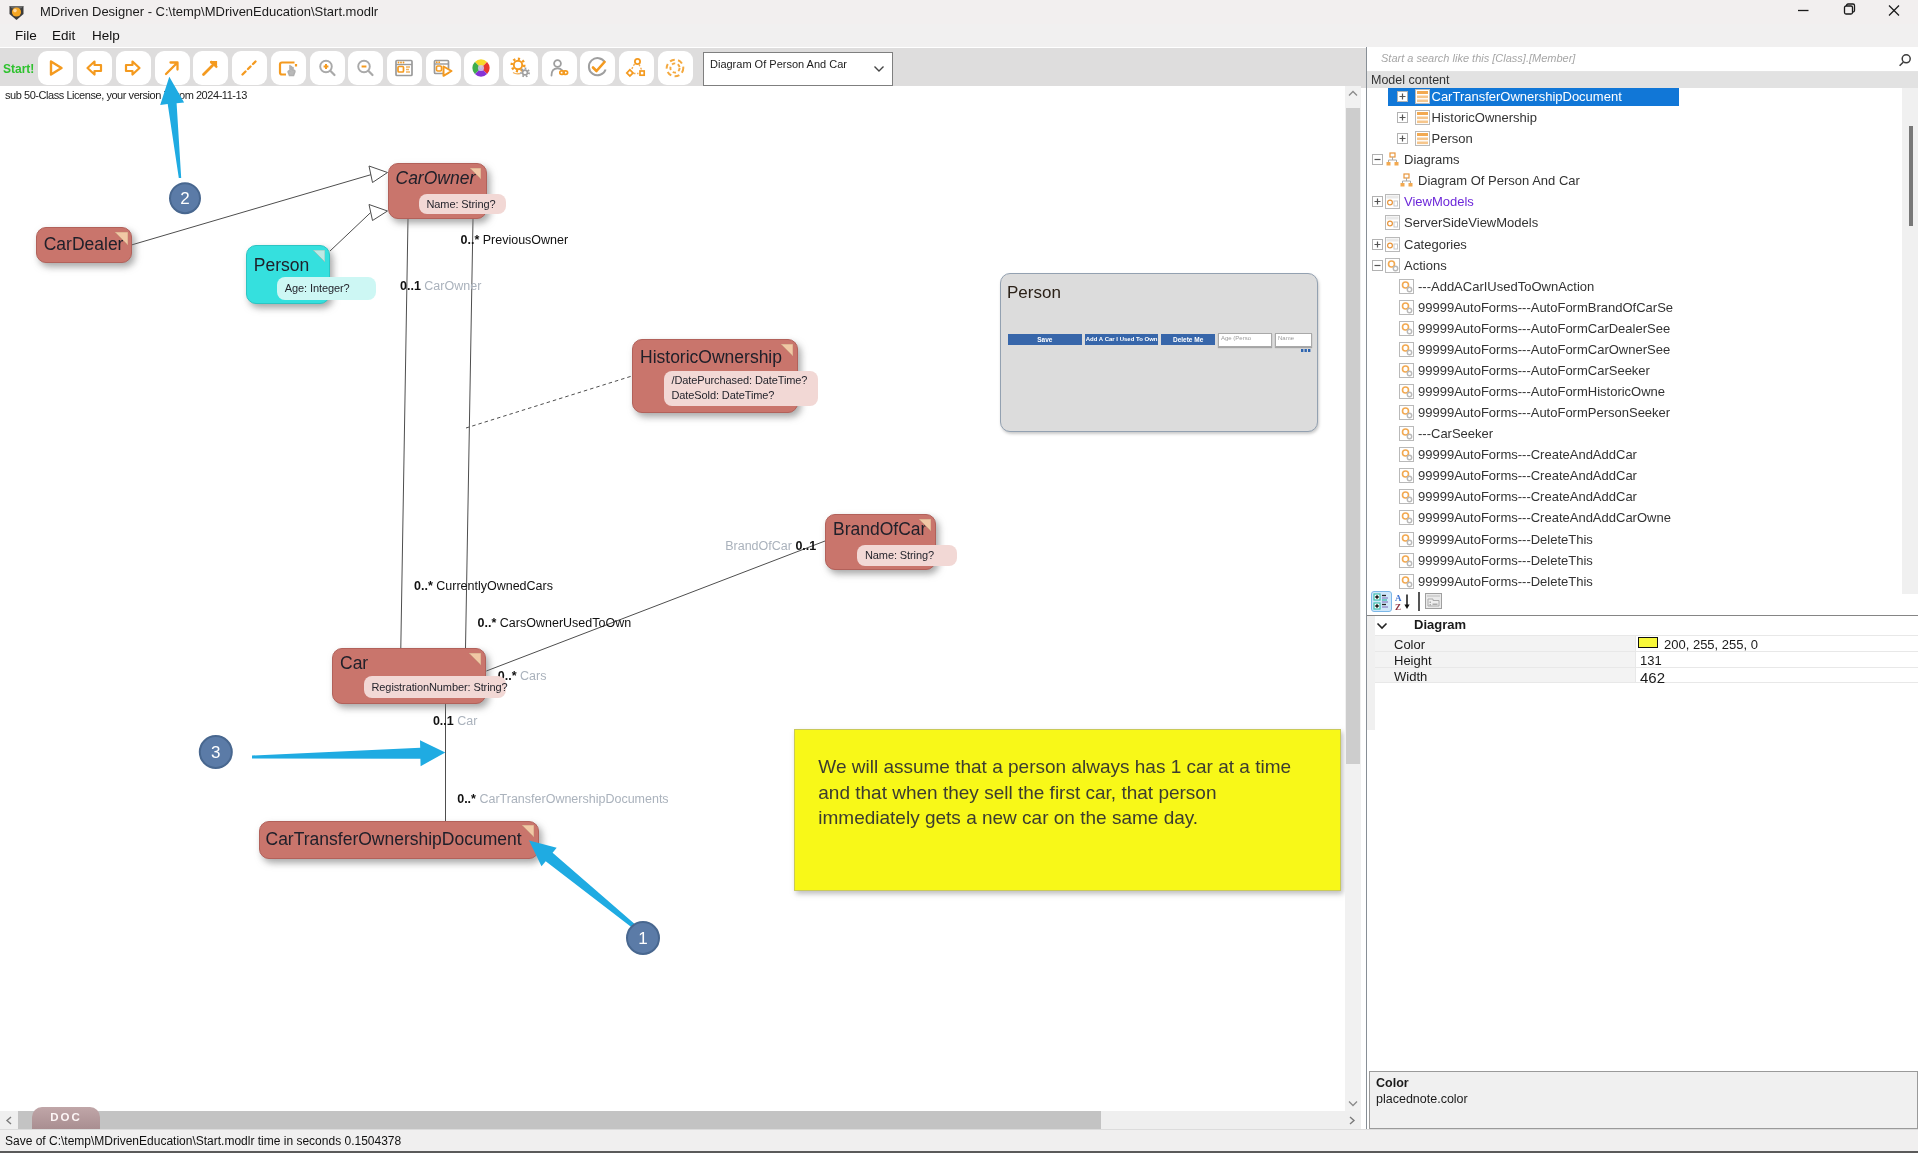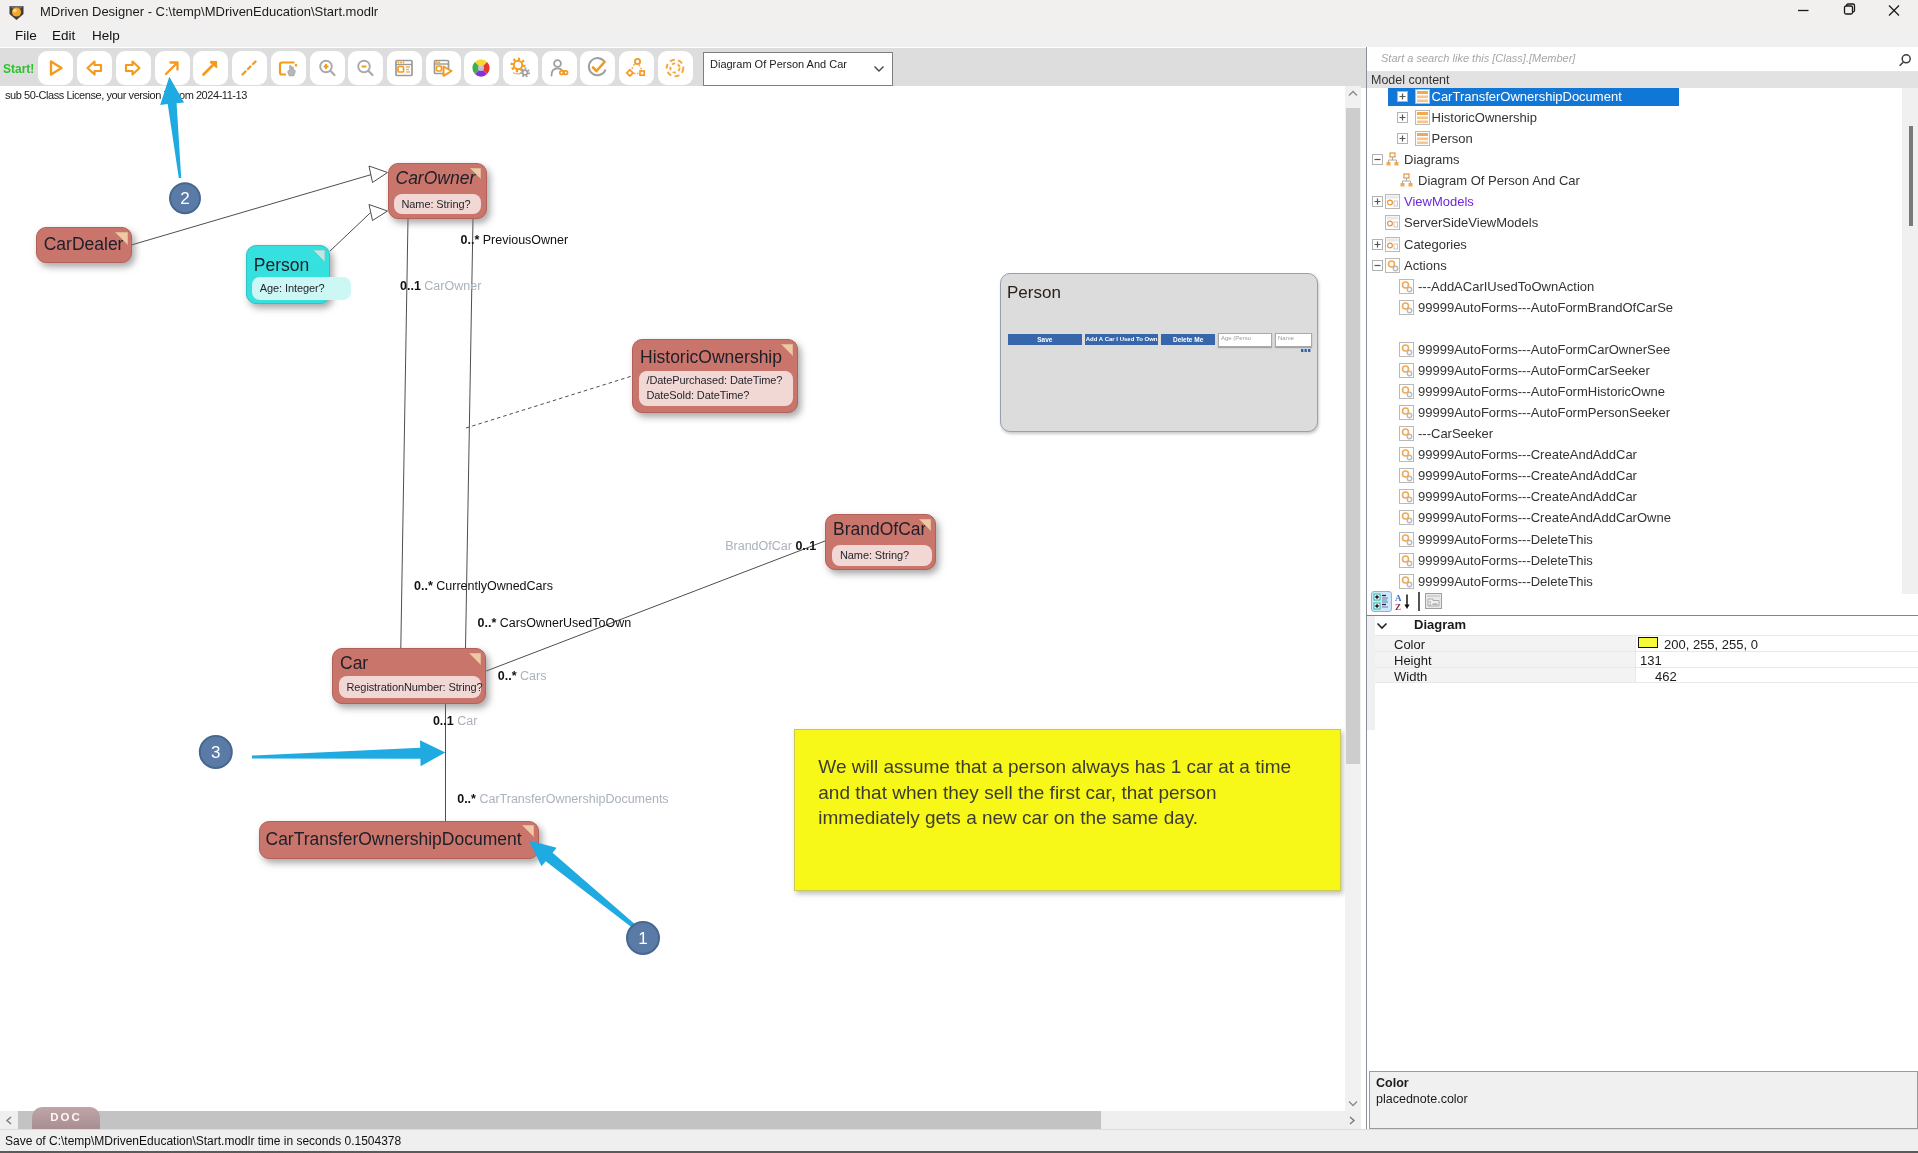--- a/index.html
+++ b/index.html
@@ -12,21 +12,21 @@
   .tbtn { position:absolute; top:3px; width:35px; height:34px; background:#fff; border-radius:9px; }
   .tbtn svg { position:absolute; left:5px; top:5px; }
   #statusbar { left:0; top:1129px; width:1918px; height:22px; background:#f0efef; border-top:1px solid #dcdcdc; }
   #winbottom { left:0; top:1151px; width:1918px; height:2px; background:#5a5a5a; }
   
   #canvas { left:0; top:86px; width:1345px; height:1025px; background:#fff; overflow:hidden; }
   
   .cls { position:absolute; background:#c9756c; border:1px solid #b2615a; border-radius:10px; box-shadow:3px 4px 7px rgba(110,110,110,.6); color:#20202a; }
   .cls .ttl { position:absolute; left:7px; top:4px; font-size:17.5px; white-space:nowrap; }
   .cls .fold { position:absolute; }
-  .attr { position:absolute; background:#f2d8d5; border-radius:8px; font-size:11px; letter-spacing:-0.1px; color:#25252d; white-space:nowrap; line-height:15px; padding-left:8px; }
+  .attr { position:absolute; background:#f2d8d5; border-radius:8px; font-size:11px; letter-spacing:-0.1px; color:#25252d; white-space:nowrap; line-height:15px; padding-left:8px;margin-left:25px; }
   .lab { position:absolute; font-size:12.5px; color:#111; white-space:nowrap; }
   .lab b { font-weight:600; }
   .gry { color:#aab2bc; }
   
   #rpanel { left:1366px; top:47px; width:552px; height:1082px; background:#fff; border-left:1px solid #888f96; }
   .trow { position:absolute; left:0; width:535px; height:21px; font-size:13px; color:#333; }
   .trow span.txt { position:absolute; top:3px; }
 </style>
 </head>
 <body>
@@ -439,20 +439,28 @@
         <span class="txt" style="left:51px;color:#333;position:absolute;">---AddACarIUsedToOwnAction</span>
       </div>
 <div class="trow" style="top:208.7px;">
         <svg class="abs" style="left:32px;top:3px" width="15" height="15" viewBox="0 0 15 15">
           <rect x="0.5" y="0.5" width="14" height="14" fill="#fff" stroke="#b9b9b9"></rect>
           <circle cx="6.5" cy="6" r="3" fill="none" stroke="#f2a951" stroke-width="1.6"></circle>
           <circle cx="10.5" cy="10.5" r="2.2" fill="none" stroke="#b9b9b9" stroke-width="1.4"></circle>
         </svg>
         <span class="txt" style="left:51px;color:#333;position:absolute;">99999AutoForms---AutoFormBrandOfCarSe</span>
       </div>
+<div class="trow" style="top:229.8px;">
+        <svg class="abs" style="left:32px;top:3px" width="15" height="15" viewBox="0 0 15 15">
+          <rect x="0.5" y="0.5" width="14" height="14" fill="#fff" stroke="#b9b9b9"></rect>
+          <circle cx="6.5" cy="6" r="3" fill="none" stroke="#f2a951" stroke-width="1.6"></circle>
+          <circle cx="10.5" cy="10.5" r="2.2" fill="none" stroke="#b9b9b9" stroke-width="1.4"></circle>
+        </svg>
+        <span class="txt" style="left:51px;color:#333;position:absolute;">99999AutoForms---AutoFormCarDealerSee</span>
+      </div>
 <div class="trow" style="top:250.8px;">
         <svg class="abs" style="left:32px;top:3px" width="15" height="15" viewBox="0 0 15 15">
           <rect x="0.5" y="0.5" width="14" height="14" fill="#fff" stroke="#b9b9b9"></rect>
           <circle cx="6.5" cy="6" r="3" fill="none" stroke="#f2a951" stroke-width="1.6"></circle>
           <circle cx="10.5" cy="10.5" r="2.2" fill="none" stroke="#b9b9b9" stroke-width="1.4"></circle>
         </svg>
         <span class="txt" style="left:51px;color:#333;position:absolute;">99999AutoForms---AutoFormCarOwnerSee</span>
       </div>
 <div class="trow" style="top:271.9px;">
         <svg class="abs" style="left:32px;top:3px" width="15" height="15" viewBox="0 0 15 15">
@@ -592,21 +600,21 @@
     <div class="abs" style="left:8px;top:50.5px;width:260px;height:16px;background:#f3f3f3;border-top:1px solid #e8e8e8;border-bottom:1px solid #e8e8e8;"></div>
     <div class="abs" style="left:268px;top:18.5px;width:284px;height:16px;border-top:1px solid #e8e8e8;border-left:1px solid #e8e8e8;"></div>
     <div class="abs" style="left:268px;top:34.5px;width:284px;height:16px;border-top:1px solid #e8e8e8;border-left:1px solid #e8e8e8;"></div>
     <div class="abs" style="left:268px;top:50.5px;width:284px;height:16px;border-top:1px solid #e8e8e8;border-left:1px solid #e8e8e8;border-bottom:1px solid #e8e8e8;"></div>
     <span class="abs" style="left:27px;top:20.5px;font-size:13px;color:#1a1a1a;">Color</span>
     <span class="abs" style="left:27px;top:36.5px;font-size:13px;color:#1a1a1a;">Height</span>
     <span class="abs" style="left:27px;top:52.5px;font-size:13px;color:#1a1a1a;">Width</span>
     <div class="abs" style="left:270.5px;top:21px;width:20px;height:11px;background:#f8f83a;border:1px solid #111;"></div>
     <span class="abs" style="left:297px;top:20.5px;font-size:13px;color:#1a1a1a;">200, 255, 255, 0</span>
     <span class="abs" style="left:273px;top:36.5px;font-size:13px;color:#1a1a1a;">131</span>
-    <span class="abs" style="left:288px;top:52.5px;font-size:13px;color:#1a1a1a;">462</span>
+    <span class="abs" style="left:273px;top:52.5px;font-size:15px;color:#1a1a1a;">462</span>
   </div>
 
   <div class="abs" style="left:2px;top:1023.5px;width:549px;height:58px;background:#f0f0f0;border:1px solid #9a9a9a;">
     <span class="abs" style="left:6px;top:4px;font-size:12.5px;font-weight:bold;color:#1a1a1a;">Color</span>
     <span class="abs" style="left:6px;top:20px;font-size:12.5px;color:#1a1a1a;">placednote.color</span>
   </div>
 </div>
 <div class="abs" id="statusbar">
   <span class="abs" style="left:5px;top:4px;font-size:12px;color:#101010;">Save of C:\temp\MDrivenEducation\Start.modlr time in seconds 0.1504378</span>
 </div>

